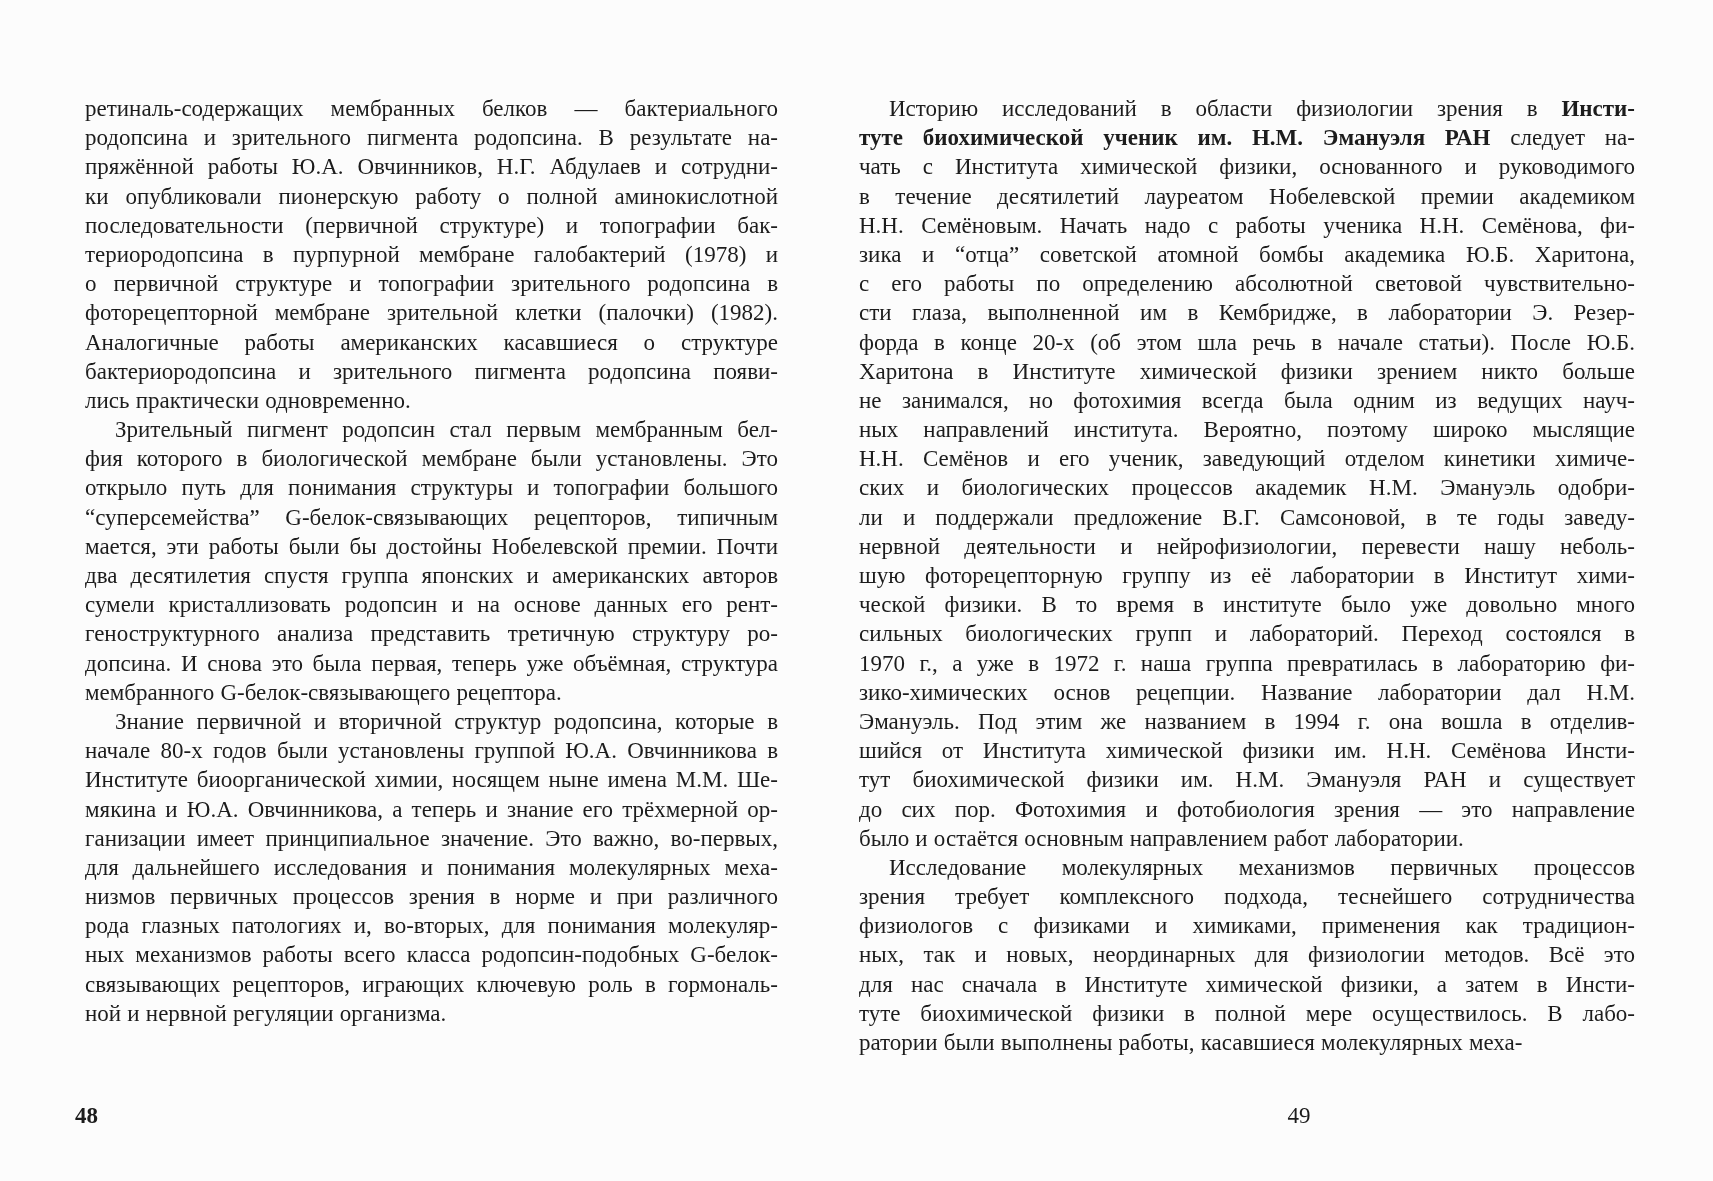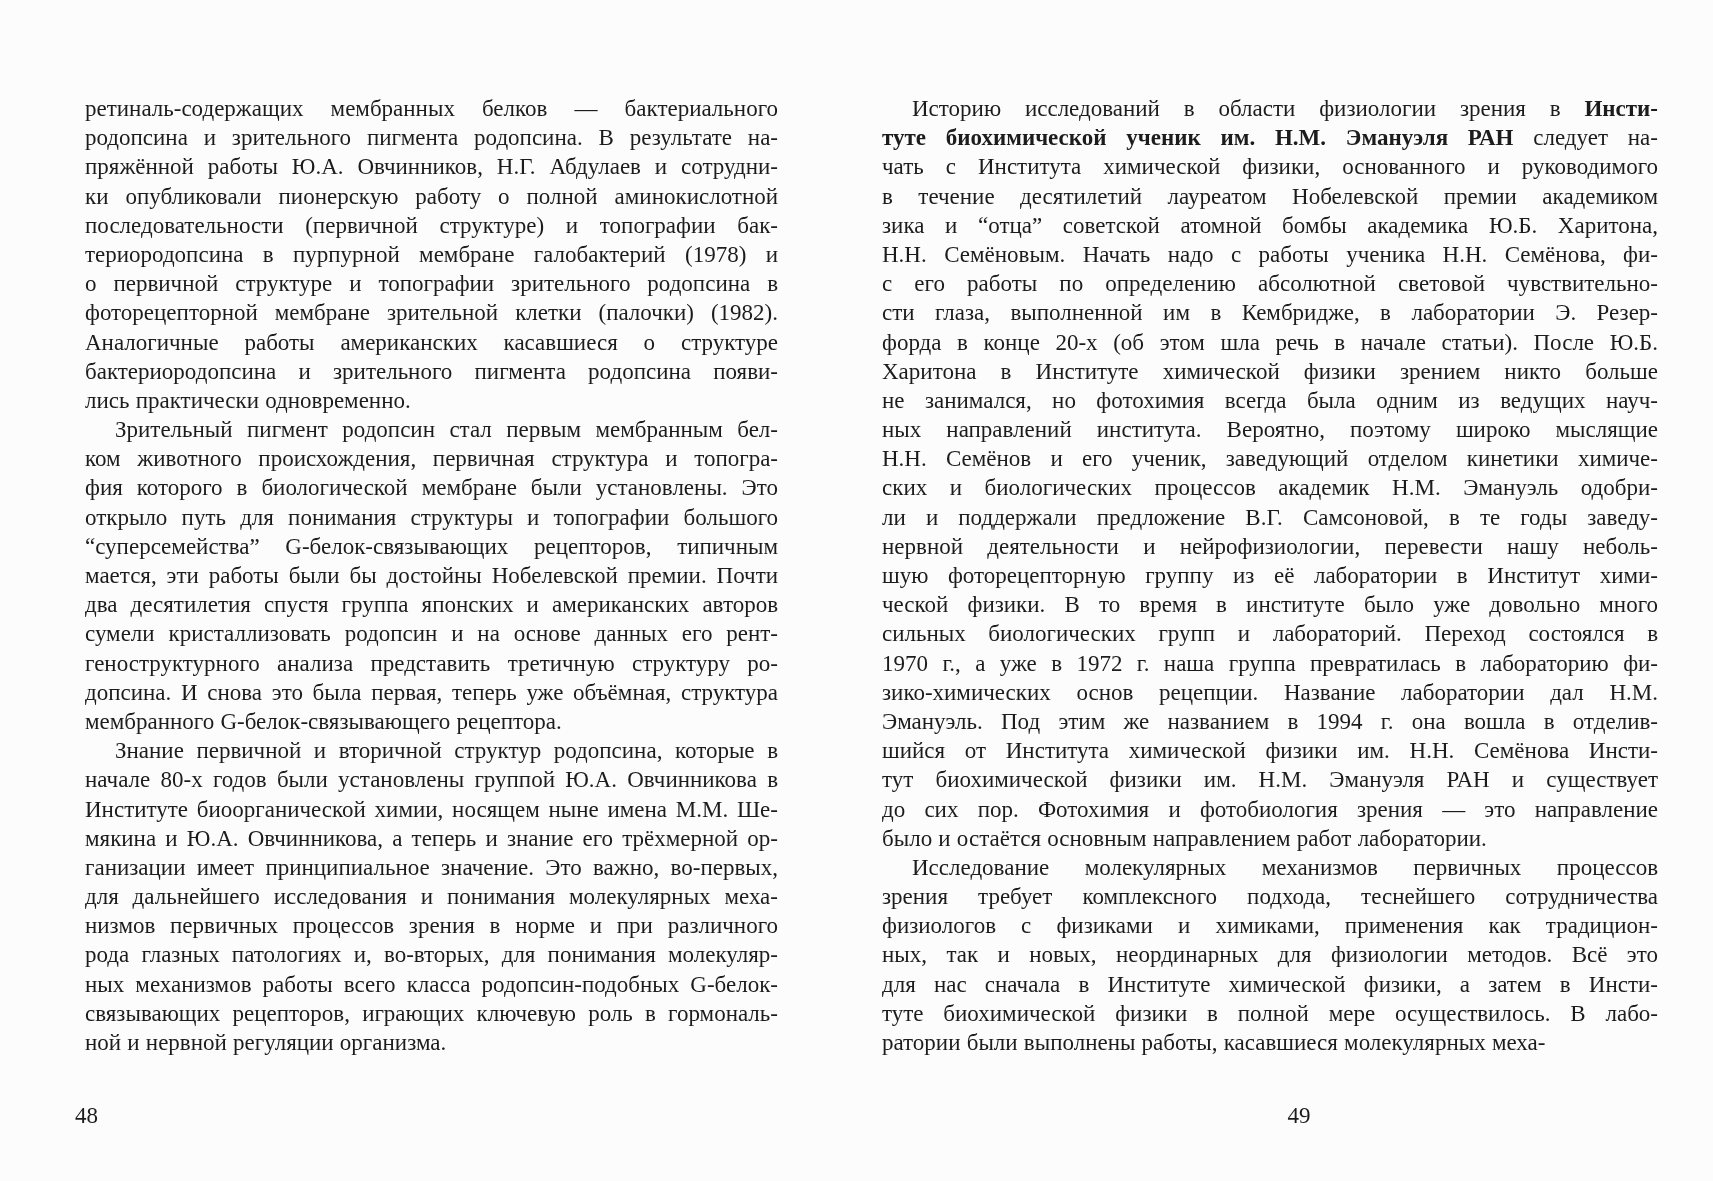--- a/index.html
+++ b/index.html
@@ -14,21 +14,21 @@
     font-family: "Liberation Serif", "DejaVu Serif", serif;
     color: #1c1c1c;
     overflow: hidden;
   }
   .page-col {
     position: absolute;
     top: 94px;
     margin-left: 10px;
   }
   .col-left  { left: 75px;  width: 693px; }
-  .col-right { left: 872px; width: 776px; }
+  .col-right { left: 849px; width: 776px; }
   .paragraph { margin: 0; padding: 0; }
   .line {
     font-size: 23px;
     line-height: 29.2px;
     height: 29.2px;
     overflow: hidden;
     text-align: justify;
     text-align-last: justify;
     -moz-text-align-last: justify;
     word-spacing: 0.02em;
@@ -38,21 +38,21 @@
     -moz-text-align-last: left;
   }
   .line.indent { text-indent: 30px; }
   .line b { font-weight: bold; }
   .page-number {
     position: absolute;
     top: 1101px;
     font-size: 23px;
     line-height: 29px;
   }
-  .pn-left  { left: 75px;  width: 693px; text-align: left; }
+  .pn-left  { left: 75px;  width: 693px; text-align: left; font-weight: bold; }
   .pn-right { left: 911px; width: 776px; text-align: center; }
 </style>
 </head>
 <body>
 
 <div class="page-col col-left">
     <div class="paragraph">
       <div class="line"><span>ретиналь-содержащих мембранных белков — бактериального</span></div>
       <div class="line"><span>родопсина и зрительного пигмента родопсина. В результате на-</span></div>
       <div class="line"><span>пряжённой работы Ю.А. Овчинников, Н.Г. Абдулаев и сотрудни-</span></div>
@@ -60,21 +60,20 @@
       <div class="line"><span>последовательности (первичной структуре) и топографии бак-</span></div>
       <div class="line"><span>териородопсина в пурпурной мембране галобактерий (1978) и</span></div>
       <div class="line"><span>о первичной структуре и топографии зрительного родопсина в</span></div>
       <div class="line"><span>фоторецепторной мембране зрительной клетки (палочки) (1982).</span></div>
       <div class="line"><span>Аналогичные работы американских касавшиеся о структуре</span></div>
       <div class="line"><span>бактериородопсина и зрительного пигмента родопсина появи-</span></div>
       <div class="line para-last"><span>лись практически одновременно.</span></div>
     </div>
     <div class="paragraph">
       <div class="line indent"><span>Зрительный пигмент родопсин стал первым мембранным бел-</span></div>
-      <div class="line"><span>ком животного происхождения, первичная структура и топогра-</span></div>
       <div class="line"><span>фия которого в биологической мембране были установлены. Это</span></div>
       <div class="line"><span>открыло путь для понимания структуры и топографии большого</span></div>
       <div class="line"><span>“суперсемейства” G-белок-связывающих рецепторов, типичным</span></div>
       <div class="line"><span>мается, эти работы были бы достойны Нобелевской премии. Почти</span></div>
       <div class="line"><span>два десятилетия спустя группа японских и американских авторов</span></div>
       <div class="line"><span>сумели кристаллизовать родопсин и на основе данных его рент-</span></div>
       <div class="line"><span>геноструктурного анализа представить третичную структуру ро-</span></div>
       <div class="line"><span>допсина. И снова это была первая, теперь уже объёмная, структура</span></div>
       <div class="line para-last"><span>мембранного G-белок-связывающего рецептора.</span></div>
     </div>
@@ -92,22 +91,22 @@
       <div class="line para-last"><span>ной и нервной регуляции организма.</span></div>
     </div>
   </div>
 
 <div class="page-col col-right">
     <div class="paragraph">
       <div class="line indent"><span>Историю исследований в области физиологии зрения в </span><b>Инсти-</b></div>
       <div class="line"><b>туте биохимической ученик им. Н.М. Эмануэля РАН</b><span> следует на-</span></div>
       <div class="line"><span>чать с Института химической физики, основанного и руководимого</span></div>
       <div class="line"><span>в течение десятилетий лауреатом Нобелевской премии академиком</span></div>
+      <div class="line"><span>Н.Н. Семёновым. Начать надо с работы ученика Н.Н. Семёнова, фи-</span></div>
       <div class="line"><span>зика и “отца” советской атомной бомбы академика Ю.Б. Харитона,</span></div>
-      <div class="line"><span>Н.Н. Семёновым. Начать надо с работы ученика Н.Н. Семёнова, фи-</span></div>
       <div class="line"><span>с его работы по определению абсолютной световой чувствительно-</span></div>
       <div class="line"><span>сти глаза, выполненной им в Кембридже, в лаборатории Э. Резер-</span></div>
       <div class="line"><span>форда в конце 20-х (об этом шла речь в начале статьи). После Ю.Б.</span></div>
       <div class="line"><span>Харитона в Институте химической физики зрением никто больше</span></div>
       <div class="line"><span>не занимался, но фотохимия всегда была одним из ведущих науч-</span></div>
       <div class="line"><span>ных направлений института. Вероятно, поэтому широко мыслящие</span></div>
       <div class="line"><span>Н.Н. Семёнов и его ученик, заведующий отделом кинетики химиче-</span></div>
       <div class="line"><span>ских и биологических процессов академик Н.М. Эмануэль одобри-</span></div>
       <div class="line"><span>ли и поддержали предложение В.Г. Самсоновой, в те годы заведу-</span></div>
       <div class="line"><span>нервной деятельности и нейрофизиологии, перевести нашу неболь-</span></div>

